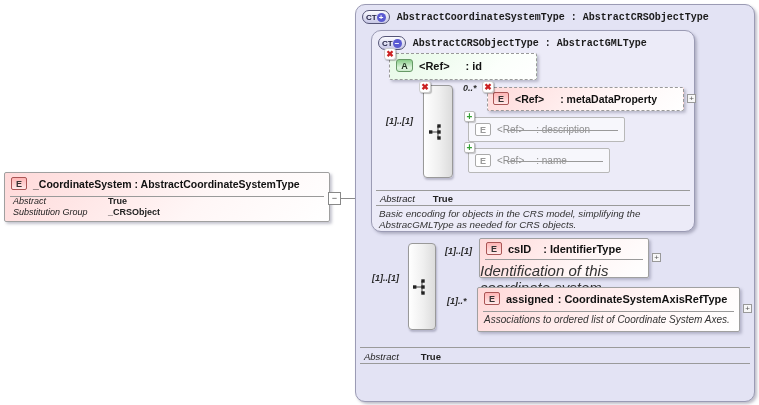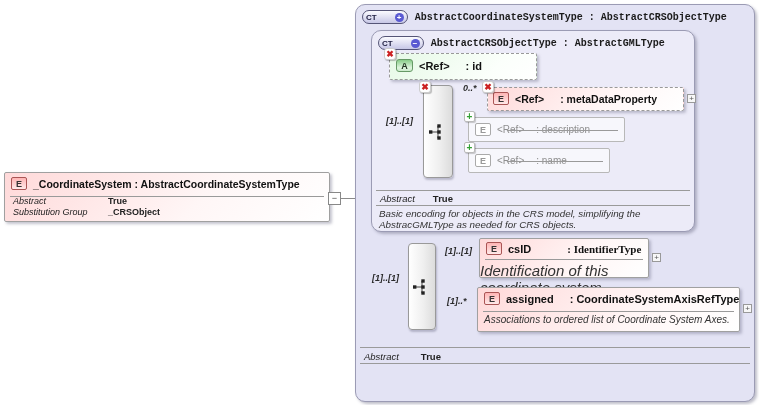--- a/index.html
+++ b/index.html
@@ -9,21 +9,21 @@
   .line { position:absolute; background:#8a8a8a; }
 
   
   .type-box { position:absolute; border:1px solid #9b9bb4; border-radius:10px;
               box-shadow:2px 2px 3px rgba(110,110,135,.45); }
   .type-outer { background:#e3e3f4; }
   .type-inner { background:#ecebf8; }
   .type-header { position:absolute; left:6px; top:5px; display:flex; align-items:center; gap:7px; }
   .type-title { font-size:10px; font-weight:bold; color:#1a1a1a; white-space:nowrap;font-family:Liberation Mono, monospace; }
 
-  .ct-badge { display:inline-flex; align-items:center; gap:18px; height:14px; padding:0 3px;
+  .ct-badge { display:inline-flex; align-items:center; gap:0; height:14px; padding:0 3px;
               border:1px solid #555577; border-radius:8px;
               background:linear-gradient(180deg,#fbfbff 0%,#c7c7e6 100%);
               font-size:8px; font-weight:bold; color:#222244; }
   .ct-op { display:inline-block; width:9px; height:9px; border-radius:50%; background:#5a5ad2;
            color:#fff; font-size:8px; line-height:9px; text-align:center; font-weight:bold; }
 
   
   .el-box { position:absolute; border:1px solid #a0a0a0; border-radius:2px;
             background:linear-gradient(135deg,#ffd9d9 0%,#fff6f6 60%,#ffffff 100%);
             box-shadow:2px 2px 3px rgba(110,110,135,.4); }
@@ -61,21 +61,21 @@
   .sep { position:absolute; height:1px; background:#9a9a9a; }
   .prop-label { font-size:9px; font-style:italic; color:#222; }
   .prop-value { font-size:9px; font-weight:bold; color:#222; }
   .annot { position:absolute; font-size:9.8px; font-style:italic; color:#333; line-height:1.16; }
 
   .expander { position:absolute; width:9px; height:9px; background:#f7f7f7; border:1px solid #999;
               color:#555; font-size:8px; line-height:7px; text-align:center; }
   .collapser { position:absolute; width:13px; height:13px; background:#fff; border:1px solid #888;
               color:#444; font-size:9px; line-height:11px; text-align:center; }
 
-  .gap16 { margin-left:16px; } .gap12 { margin-left:12px; } .gap22 { margin-left:36px;font-family:Liberation Serif, serif; } .gap4 { margin-left:16px; }
+  .gap16 { margin-left:16px; } .gap12 { margin-left:12px; } .gap22 { margin-left:12px; } .gap4 { margin-left:4px; }
 
   
   .props { padding:2px 8px; }
   .prop-row { display:grid; grid-template-columns:95px auto; line-height:11px; }
 </style>
 </head>
 <body>
 
 <div id="canvas">
 

